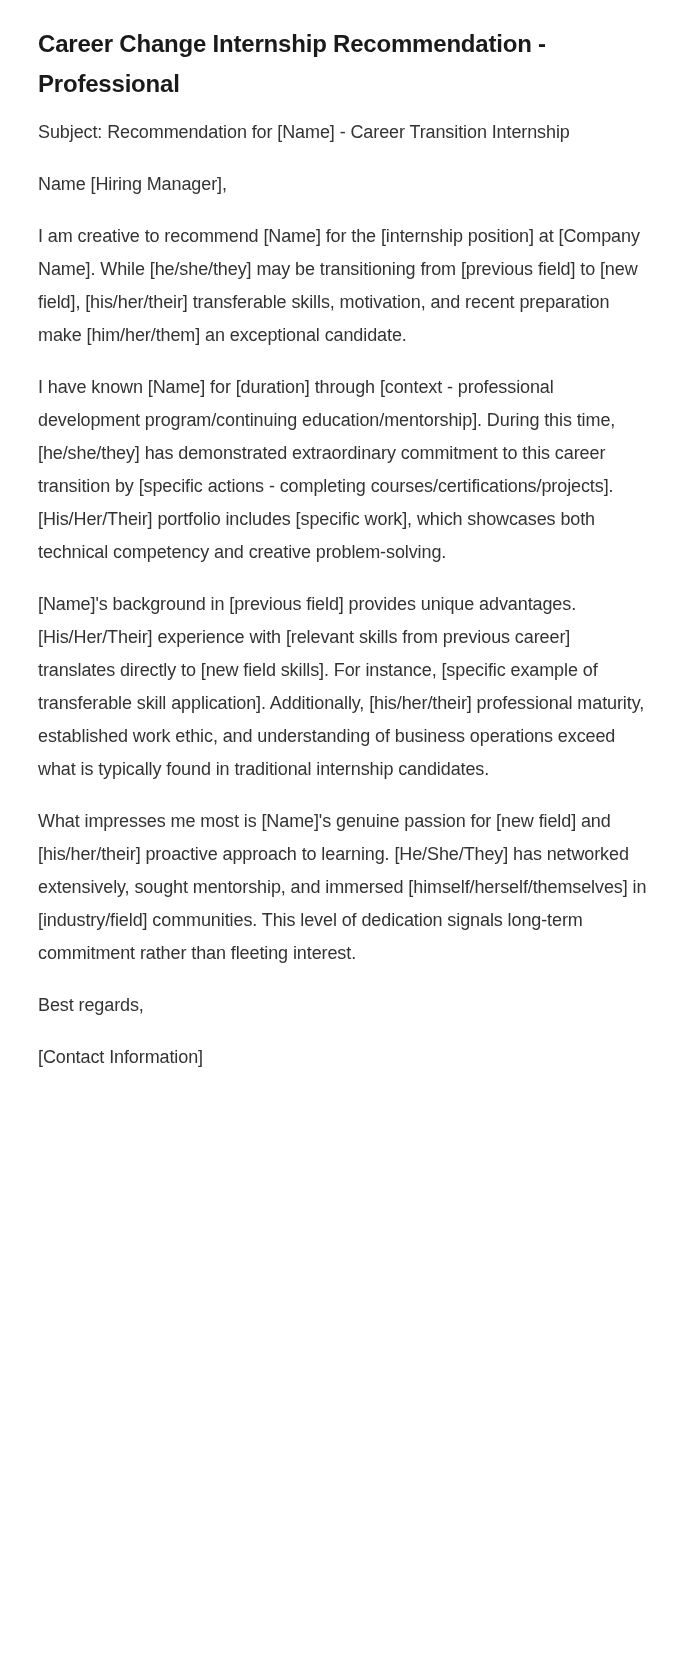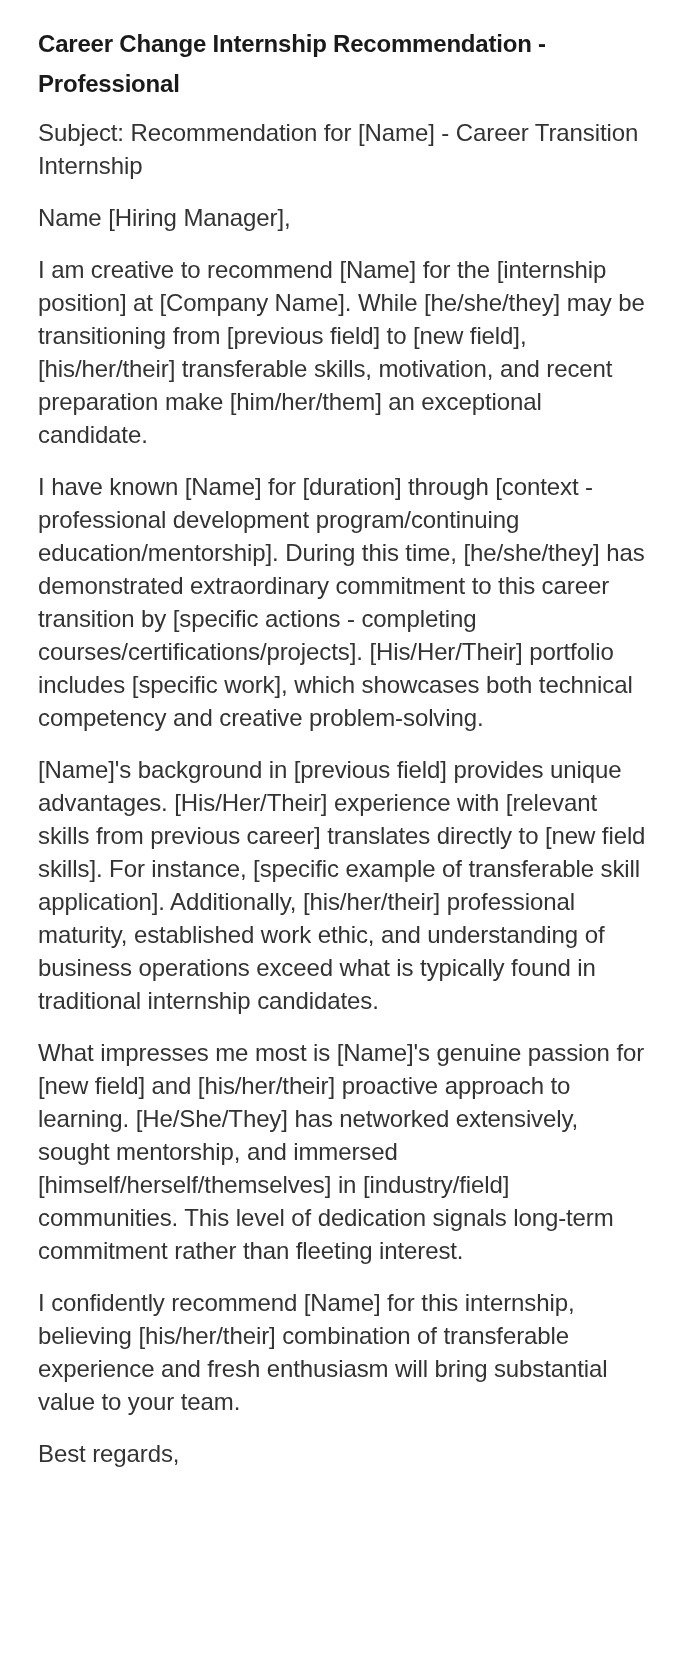--- a/index.html
+++ b/index.html
@@ -21,21 +21,21 @@
   }
   h1.doc-title {
     font-size: 24px;
     font-weight: 700;
     line-height: 40px;
     color: #1a1a1a;
     letter-spacing: -0.2px;
     margin-bottom: 12px;
   }
   p.doc-par {
-    font-size: 24px;
+    font-size: 18px;
     line-height: 33px;
     letter-spacing: -0.1px;
     margin-bottom: 19px;
     color: #333333;
   }
   p.doc-par:last-child { margin-bottom: 0; }
 </style>
 </head>
 <body>
 
@@ -49,21 +49,21 @@
     <p class="doc-par">Name [Hiring Manager],</p>
 
     <p class="doc-par">I am creative to recommend [Name] for the [internship position] at [Company Name]. While [he/she/they] may be transitioning from [previous field] to [new field], [his/her/their] transferable skills, motivation, and recent preparation make [him/her/them] an exceptional candidate.</p>
 
     <p class="doc-par">I have known [Name] for [duration] through [context - professional development program/continuing education/mentorship]. During this time, [he/she/they] has demonstrated extraordinary commitment to this career transition by [specific actions - completing courses/certifications/projects]. [His/Her/Their] portfolio includes [specific work], which showcases both technical competency and creative problem-solving.</p>
 
     <p class="doc-par">[Name]'s background in [previous field] provides unique advantages. [His/Her/Their] experience with [relevant skills from previous career] translates directly to [new field skills]. For instance, [specific example of transferable skill application]. Additionally, [his/her/their] professional maturity, established work ethic, and understanding of business operations exceed what is typically found in traditional internship candidates.</p>
 
     <p class="doc-par">What impresses me most is [Name]'s genuine passion for [new field] and [his/her/their] proactive approach to learning. [He/She/They] has networked extensively, sought mentorship, and immersed [himself/herself/themselves] in [industry/field] communities. This level of dedication signals long-term commitment rather than fleeting interest.</p>
 
-    <p class="doc-par">I confidently recommend [Name] for this internship, believing [his/her/their] combination of transferable experience and fresh enthusiasm will bring substantial value to your team.</p>
 
     <p class="doc-par">Best regards,</p>
 
 
 
+    <p class="doc-par">[Contact Information]</p>
 
   </div>
 </div>
 
 </body></html>

